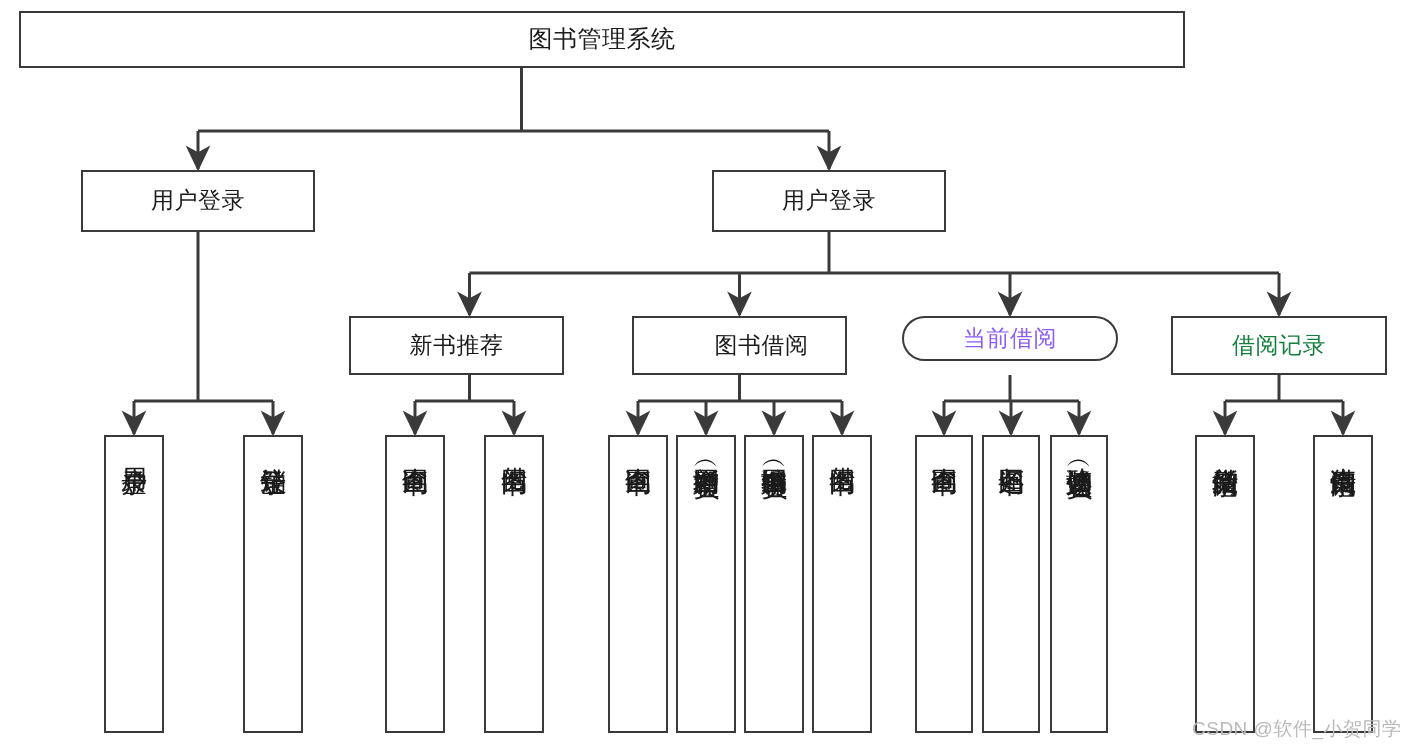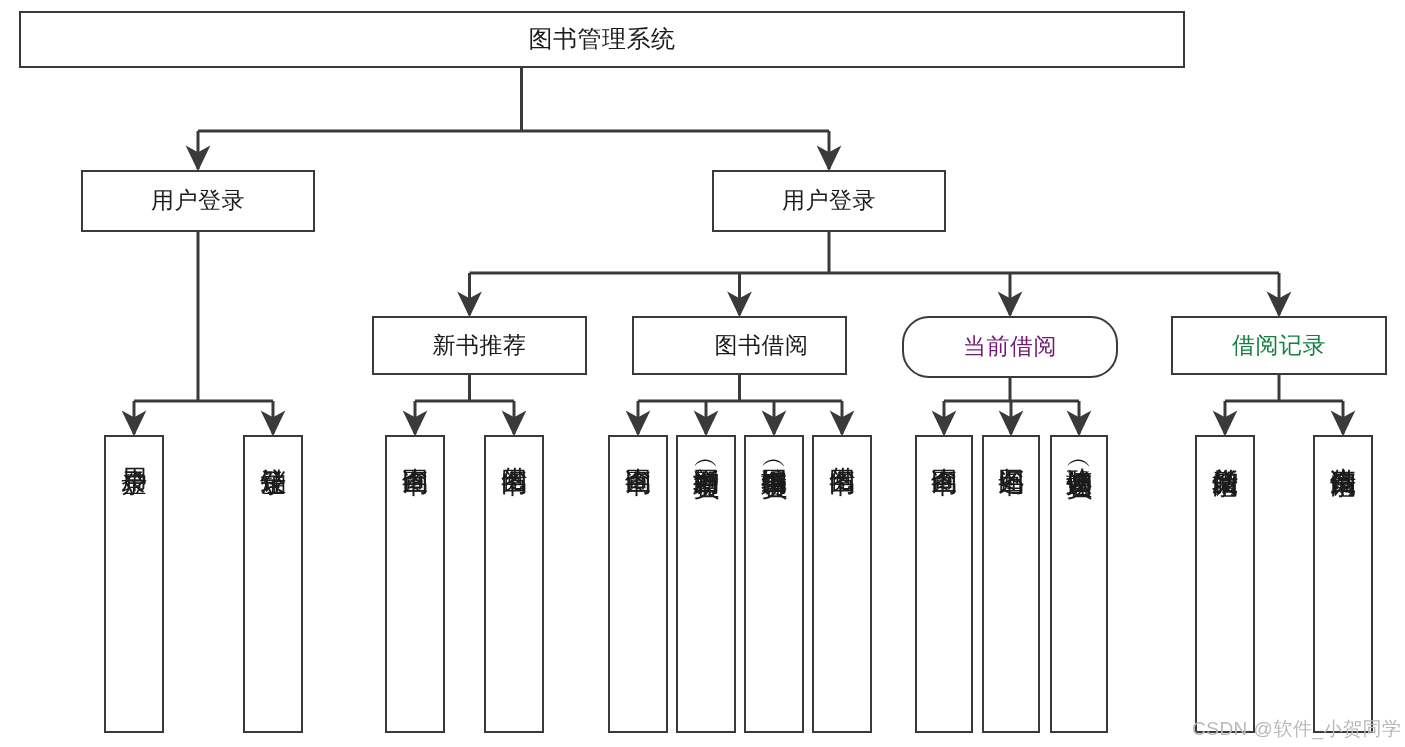--- a/index.html
+++ b/index.html
@@ -123,27 +123,27 @@
   <div id="node-layer">
       <div class="node h root" style="left: 19px; top: 11px; width: 1166px; height: 57px; border-color: rgb(58, 58, 58); background: rgb(255, 255, 255); color: rgb(27, 27, 27);">
         <span class="label">图书管理系统</span>
       </div>
       <div class="node h" style="left: 81px; top: 170px; width: 234px; height: 62px; border-color: rgb(58, 58, 58); background: rgb(255, 255, 255); color: rgb(27, 27, 27);">
         <span class="label">用户登录</span>
       </div>
       <div class="node h" style="left: 712px; top: 170px; width: 234px; height: 62px; border-color: rgb(58, 58, 58); background: rgb(255, 255, 255); color: rgb(27, 27, 27);">
         <span class="label">用户登录</span>
       </div>
-      <div class="node h" style="left: 372px; top: 316px; width: 215px; height: 59px; border-color: rgb(58, 58, 58); background: rgb(255, 255, 255); color: rgb(27, 27, 27); justify-content: center;">
+      <div class="node h" style="left: 349px; top: 316px; width: 215px; height: 59px; border-color: rgb(58, 58, 58); background: rgb(255, 255, 255); color: rgb(27, 27, 27); justify-content: center;">
         <span class="label">新书推荐</span>
       </div>
       <div class="node h" style="left: 632px; top: 316px; width: 215px; height: 59px; border-color: rgb(58, 58, 58); background: rgb(255, 255, 255); color: rgb(27, 27, 27); padding-left: 44px;">
         <span class="label">图书借阅</span>
       </div>
-      <div class="node h" style="left: 902px; top: 316px; width: 216px; height: 62px; border-color: rgb(58, 58, 58); background: rgb(255, 255, 255); color: #701a75; border-radius: 27px;">
+      <div class="node h" style="left: 902px; top: 316px; width: 216px; height: 45px; border-color: rgb(58, 58, 58); background: rgb(255, 255, 255); color: #8b5cf6; border-radius: 27px;">
         <span class="label">当前借阅</span>
       </div>
       <div class="node h" style="left: 1171px; top: 316px; width: 216px; height: 59px; border-color: rgb(58, 58, 58); background: rgb(255, 255, 255); color: #15803d;">
         <span class="label">借阅记录</span>
       </div>
       <div class="node v" style="left: 104px; top: 435px; width: 60px; height: 298px; border-color: rgb(58, 58, 58); background: rgb(255, 255, 255); color: rgb(27, 27, 27);">
         <span class="label">用户登录</span>
       </div>
       <div class="node v" style="left: 243px; top: 435px; width: 60px; height: 298px; border-color: rgb(58, 58, 58); background: rgb(255, 255, 255); color: rgb(27, 27, 27);">
         <span class="label">注销登录</span>

